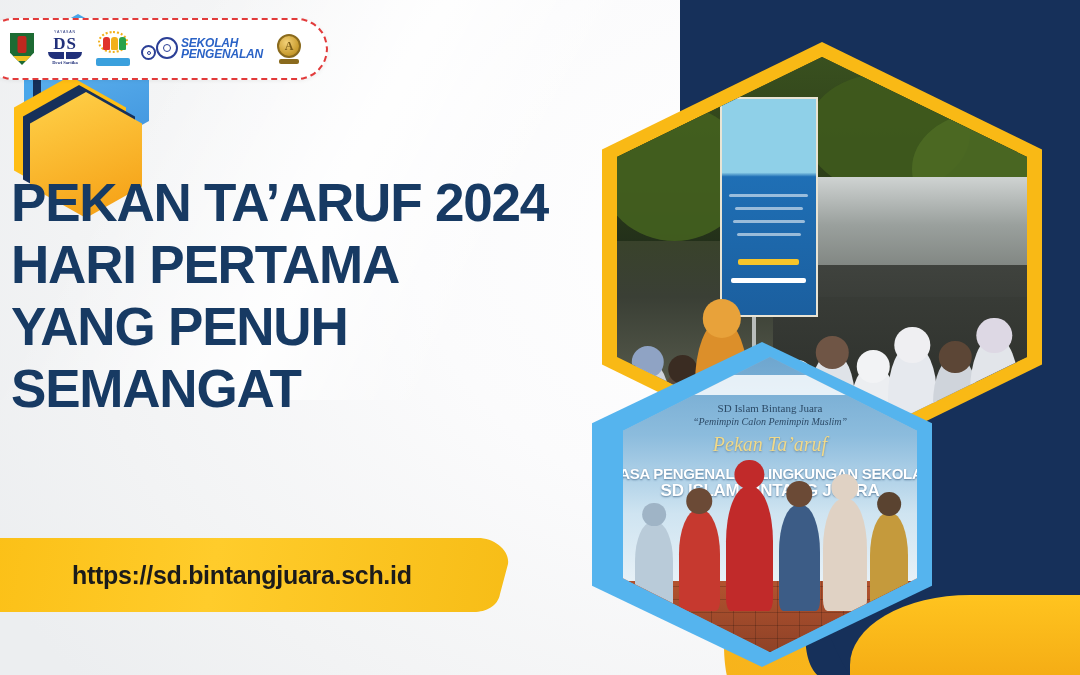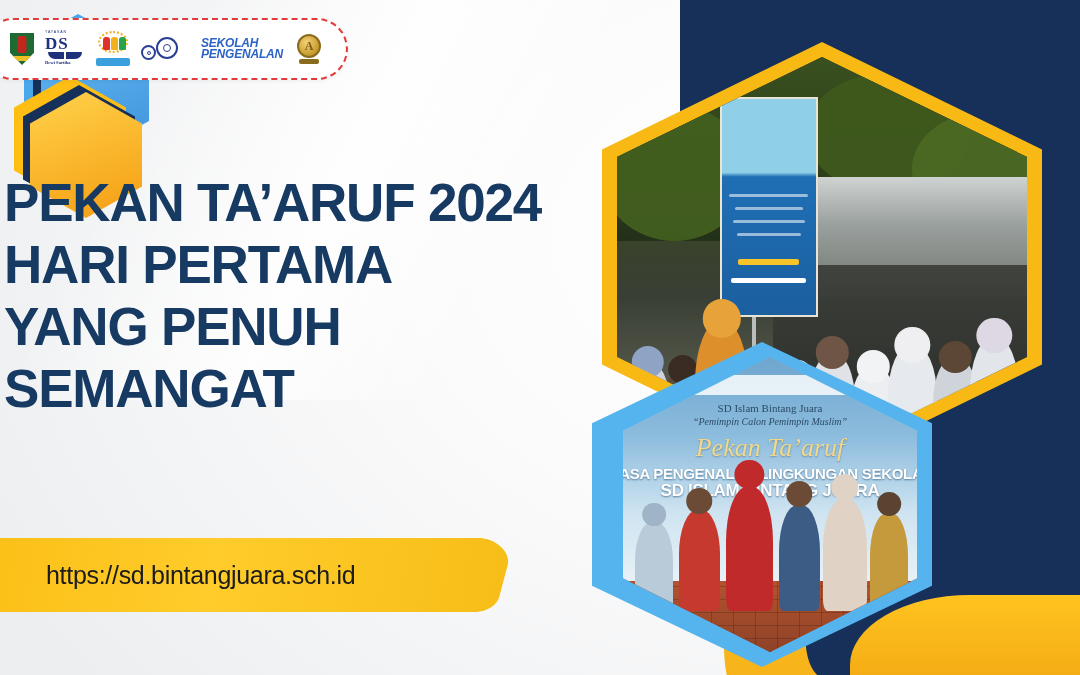--- a/index.html
+++ b/index.html
@@ -161,21 +161,21 @@
   #photo-hex-bottom .frame { background:#55b4ee;padding-left:16px; }
   .scene2 { position:absolute; inset:0; background:linear-gradient(180deg,#7fb4d8 0%, #9cc6e2 40%, #bcd8ea 72%, #b2532f 73%, #9c4a2c 100%); }
   .s2-banner { position:absolute; left:0; right:0; top:0; height:76%;
                background:linear-gradient(180deg,#6ea6cf 0%, #8cbcdd 35%, #cfe4f1 70%, #e7f1f7 100%); }
   .s2-logos { position:absolute; left:22%; top:8%; width:56%; height:9%;
               background:rgba(255,255,255,.82); border-radius:4px; }
   .s2-txt { position:absolute; left:50%; transform:translateX(-50%); text-align:center;
             font-family:"Liberation Serif", serif; color:#2c4a66; white-space:nowrap; }
   .s2-t1 { top:20%; font-size:11px; }
   .s2-t2 { top:26.5%; font-size:10px; font-style:italic; }
-  .s2-t3 { top:34%; font-size:26px; font-style:italic; color:#f0d98a;
+  .s2-t3 { top:34%; font-size:20px; font-style:italic; color:#f0d98a;
            font-family:"Liberation Serif", serif; text-shadow:0 1px 2px rgba(0,0,0,.3); }
   .s2-t4 { top:48%; font-size:15px; font-weight:bold; color:#ffffff;
            font-family:"Liberation Sans", sans-serif; letter-spacing:-.3px;
            text-shadow:0 1px 2px rgba(20,60,100,.6); }
   .s2-t5 { top:55.5%; font-size:17px; font-weight:bold; color:#ffffff;
            font-family:"Liberation Sans", sans-serif; letter-spacing:-.3px;
            text-shadow:0 1px 2px rgba(20,60,100,.6); }
   .s2-bricks { position:absolute; left:0; right:0; bottom:0; height:24%;
                background:
                  repeating-linear-gradient(0deg, rgba(0,0,0,.18) 0 1px, transparent 1px 13px),
@@ -197,21 +197,21 @@
   }
   .badge-logo { display:flex; align-items:center; justify-content:center; flex:0 0 auto; }
 
   .crest { width:24px; height:32px; position:relative;
            background:linear-gradient(180deg,#1d6b33 0%, #1d6b33 100%);
            clip-path:polygon(0 0,100% 0,100% 62%,50% 100%,0 62%); }
   .crest .bar { position:absolute; left:50%; transform:translateX(-50%); top:3px;
                 width:9px; height:17px; background:#c0281f; border-radius:2px; }
   .crest .base { position:absolute; left:0; right:0; bottom:4px; height:5px; background:#f0c020; }
 
-  .ds { width:40px; height:38px; }
+  .ds { width:40px; height:38px; text-align:center; }
   .ds .tiny { font-size:3.6px; letter-spacing:.8px; color:#21307a; line-height:5px; }
   .ds .lets { font-size:17px; font-weight:bold; color:#21307a; letter-spacing:1px; line-height:17px;
               font-family:"Liberation Serif", serif; }
   .ds .book { width:34px; height:7px; margin:0 auto; position:relative; }
   .ds .book::before, .ds .book::after {
     content:""; position:absolute; top:0; width:16px; height:7px; background:#21307a;
     border-radius:0 0 8px 0; }
   .ds .book::before { left:0; border-radius:0 0 0 8px; }
   .ds .book::after  { right:0; }
   .ds .nm { font-size:4.6px; color:#21307a; font-weight:bold; margin-top:1px; font-family:"Liberation Serif", serif; }
@@ -219,42 +219,42 @@
   .sekolah-sehat { width:34px; height:38px; position:relative; }
   .ss-ring { position:absolute; left:2px; top:1px; width:30px; height:22px; border:2px dotted #f2b01a; border-radius:50%; }
   .ss-people { position:absolute; left:7px; top:7px; display:flex; gap:1px; }
   .ss-people i { display:block; width:7px; height:13px; border-radius:3px 3px 1px 1px; }
   .ss-people i.a { background:#e0322b; }
   .ss-people i.b { background:#f2b01a; }
   .ss-people i.c { background:#2aa24a; }
   .ss-ribbon { position:absolute; left:0; bottom:2px; width:34px; height:8px;
                background:#3aa0dd; border-radius:2px; }
 
-  .penggerak { display:flex; align-items:center; gap:20px; }
+  .penggerak { display:flex; align-items:center; gap:0; }
   .gears { position:relative; width:40px; height:30px; }
   .gear { position:absolute; border:2px solid #2b3f96; border-radius:50%; }
   .gear.g1 { width:15px; height:15px; left:0; top:11px; }
   .gear.g2 { width:22px; height:22px; left:15px; top:3px; }
   .gear .hub { position:absolute; inset:3.5px; border:1.5px solid #2b3f96; border-radius:50%; }
   .gear.g2 .hub { inset:5px; }
   .pg-text { line-height:11px; }
   .pg-text span { display:block; color:#2b63c6; font-weight:bold; font-style:italic;
                   font-size:12px; letter-spacing:-.2px; }
 
   .medal { width:30px; height:32px; position:relative; }
   .medal .disc { position:absolute; left:3px; top:1px; width:24px; height:24px; border-radius:50%;
                  background:radial-gradient(circle at 38% 33%, #f3d178, #c79a2c 70%, #9c7420);
                  border:2px solid #8a6a1d; display:flex; align-items:center; justify-content:center;
                  color:#7a5c18; font-weight:bold; font-size:12px; font-family:"Liberation Serif", serif; }
   .medal .stand { position:absolute; left:5px; bottom:1px; width:20px; height:5px;
                   background:#8a6a1d; border-radius:2px; }
 
   
   .headline {
-    position:absolute; left:0; top:172px; z-index:15;
+    position:absolute; left:7px; top:172px; z-index:15;
     width:640px;
     padding-left:12px;
   }
   .headline .line {
     font-size:53px; line-height:62px; font-weight:bold;
     color:#173a63; letter-spacing:-1.2px;
     white-space:nowrap;
     font-family:"Liberation Sans", sans-serif;
   }
   .headline .l1 { margin-left:-8px; }
@@ -267,21 +267,21 @@
     position:absolute; left:-30px; top:538px; z-index:16;
     width:540px; height:74px;
     background:linear-gradient(100deg,#fbbf15 0%, #ffcc2b 45%, #f7bd17 100%);
     border-radius:10px;
     -webkit-clip-path: path("M 0 0 L 508 0 C 524 0 540 12 538 26 L 530 56 C 528 68 516 74 504 74 L 0 74 Z");
     clip-path: path("M 0 0 L 508 0 C 524 0 540 12 538 26 L 530 56 C 528 68 516 74 504 74 L 0 74 Z");
     display:flex; align-items:center;
     box-shadow:0 2px 6px rgba(0,0,0,.10);
   }
   .url-banner .u {
-    margin-left:76px; font-size:25px; font-weight:normal; color:#1b1b1b;
+    margin-left:102px; font-size:25px; font-weight:bold; color:#1b1b1b;
     letter-spacing:-.3px; font-family:"Liberation Sans", sans-serif;text-align:center;
   }
 </style>
 </head>
 <body>
 
 <div class="poster">
 
   <div class="sheen"></div>
 

